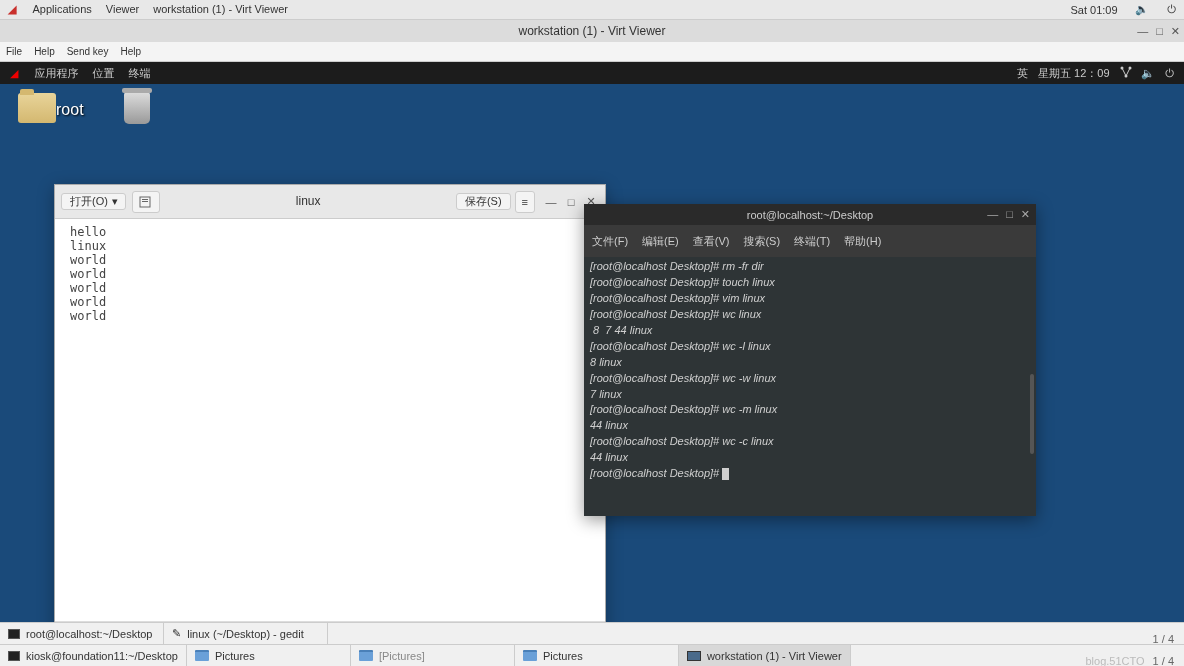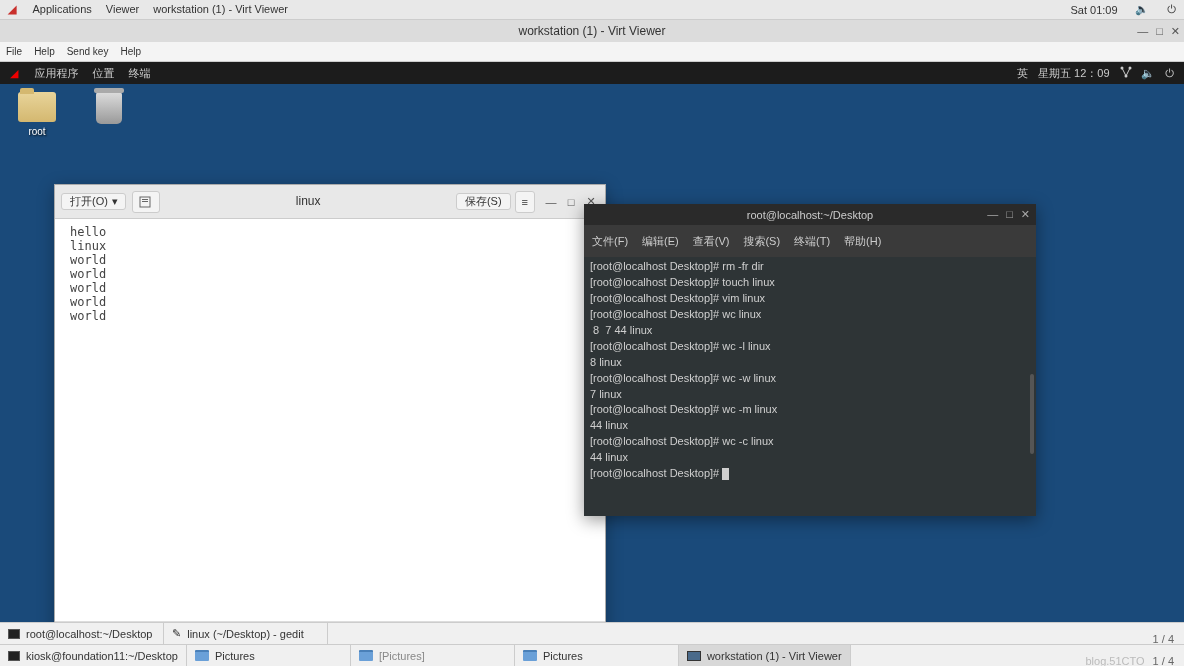--- a/index.html
+++ b/index.html
@@ -22,21 +22,21 @@
 .guest-desktop { position: relative; width: 100%; height: 560px; background: #1a4a7a; overflow: hidden; }
 
 
 .guest-panel { height: 22px; background: #1c1c1c; color: #ccc; display: flex; align-items: center; padding: 0 10px; font-size: 11px; }
 .guest-panel .gp-left { display: flex; gap: 14px; align-items: center; }
 .guest-panel .gp-right { margin-left: auto; display: flex; gap: 10px; align-items: center; }
 .guest-panel .redhat { color: #ee0000; margin-right: 2px; }
 
 
 .desktop-icons { position: absolute; top: 30px; left: 18px; display: flex; gap: 40px; }
-.dicon { display: flex; flex-direction: column; align-items: center; color: #fff; font-size: 10px; text-shadow: 1px 1px 2px #000; }
+.dicon { display: flex; flex-direction: row; align-items: center; color: #fff; font-size: 16px; text-shadow: 1px 1px 2px #000; }
 .folder-shape { width: 38px; height: 30px; background: linear-gradient(#e8d49a,#d4b870); border-radius: 3px; margin-bottom: 4px; position: relative; }
 .folder-shape::before { content:''; position:absolute; top:-4px; left:2px; width:14px; height:6px; background:#d4b870; border-radius:2px 2px 0 0; }
 .trash-shape { width: 26px; height: 32px; background: linear-gradient(#ddd,#999); border-radius: 3px 3px 5px 5px; margin-bottom: 4px; position:relative; }
 .trash-shape::before { content:''; position:absolute; top:-4px; left:-2px; width:30px; height:5px; background:#aaa; border-radius:2px; }
 
 
 .gedit { position: absolute; top: 122px; left: 54px; width: 552px; height: 462px; background: #fff; border: 1px solid #aaa; box-shadow: 0 4px 16px rgba(0,0,0,0.3); display: flex; flex-direction: column; }
 .gedit-header { height: 34px; background: #e8e8e8; border-bottom: 1px solid #ccc; display: flex; align-items: center; padding: 0 6px; }
 .gedit-btn { font-size: 11px; padding: 0 8px; background: #f4f4f4; border: 1px solid #ccc; border-radius: 3px; color: #333; display: flex; align-items: center; gap: 4px; }
 .gedit-title { flex: 1; text-align: center; font-size: 12px; color: #333; line-height: 1.1; }
@@ -44,21 +44,21 @@
 .gedit-wbtns { display: flex; gap: 4px; align-items: center; }
 .gedit-wbtn { width: 16px; height: 16px; display: flex; align-items: center; justify-content: center; font-size: 11px; color: #555; }
 .gedit-body { flex: 1; padding: 6px 15px; font-family: monospace; font-size: 12px; color: #444; white-space: pre; overflow: auto; }
 .gedit-status { height: 24px; background: #f4f4f4; border-top: 1px solid #ddd; display: flex; align-items: center; justify-content: flex-end; padding: 0 10px; font-size: 11px; color: #666; gap: 18px; }
 
 
 .term { position: absolute; top: 142px; left: 584px; width: 452px; height: 312px; background: #2e3436; box-shadow: 0 4px 16px rgba(0,0,0,0.4); display: flex; flex-direction: column; }
 .term-title { height: 24px; background: #2a2a2a; color: #ccc; display: flex; align-items: center; justify-content: center; font-size: 11px; position: relative; }
 .term-title .twbtns { position: absolute; right: 6px; display: flex; gap: 8px; font-size: 11px; color: #aaa; }
 .term-menu { height: 22px; background: #3a3a3a; color: #ccc; display: flex; align-items: center; padding: 16px 8px; font-size: 11px; gap: 14px; }
-.term-body { flex: 1; padding: 2px 6px; font-family: monospace; font-size: 11px; color: #cfcfcf; white-space: pre; line-height: 1.45; position: relative; }
+.term-body { flex: 1; padding: 2px 6px; font-family: monospace; font-size: 11px; color: #cfcfcf; white-space: pre; line-height: 1.45; position: relative; font-style: italic; }
 .term-scroll { position: absolute; right: 2px; top: 45%; width: 4px; height: 80px; background: #555; border-radius: 2px; }
 .cursor { display: inline-block; width: 7px; height: 12px; background: #cfcfcf; vertical-align: text-bottom; }
 
 
 .taskbar { height: 22px; background: #f0f0f0; display: flex; border-top: 1px solid #ccc; }
 .tb-item { display: flex; align-items: center; gap: 6px; padding: 0 8px; font-size: 11px; color: #333; border-right: 1px solid #ccc; min-width: 164px; }
 .tb-item.active { background: #d8d8d8; }
 .tb-right { margin-left: auto; padding: 16px 10px; font-size: 11px; color: #666; display: flex; align-items: center; }
 .tb-folder { width:14px; height:11px; background:#6aa0d8; border-radius:1px; display:inline-block; border-top:2px solid #4a80b8; }
 .tb-term { width:12px; height:10px; background:#222; border:1px solid #555; display:inline-block; }

